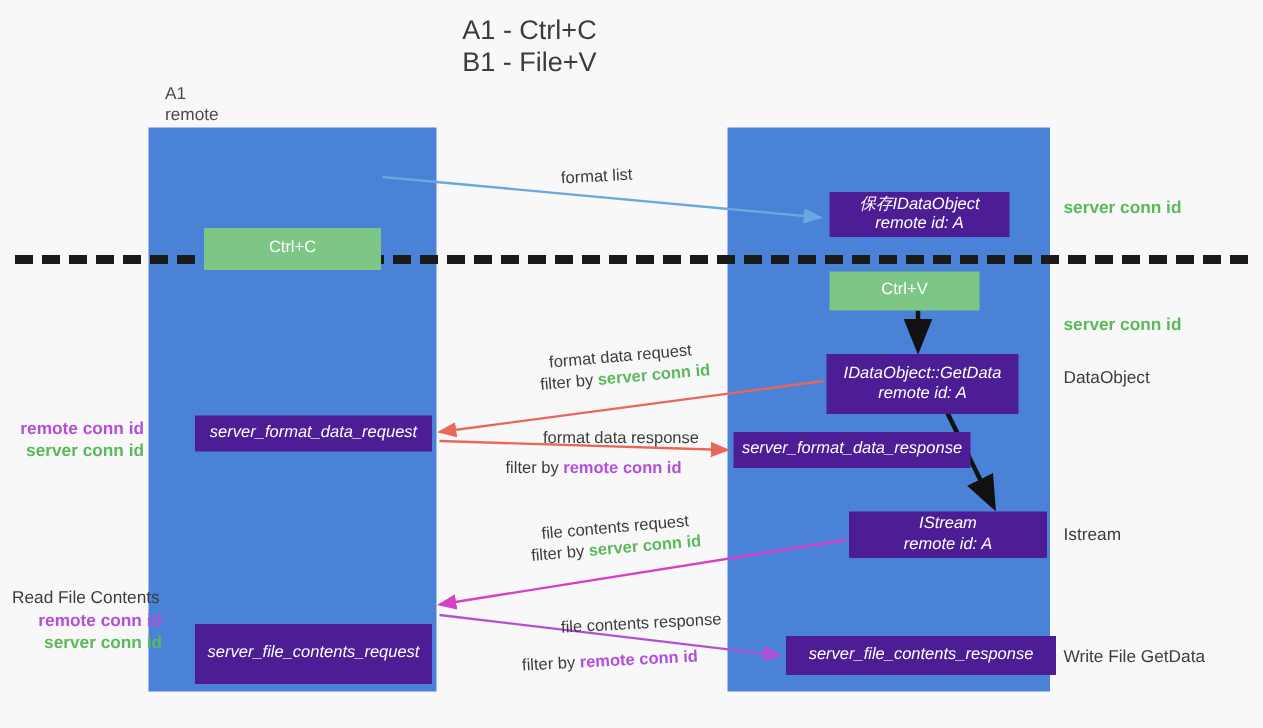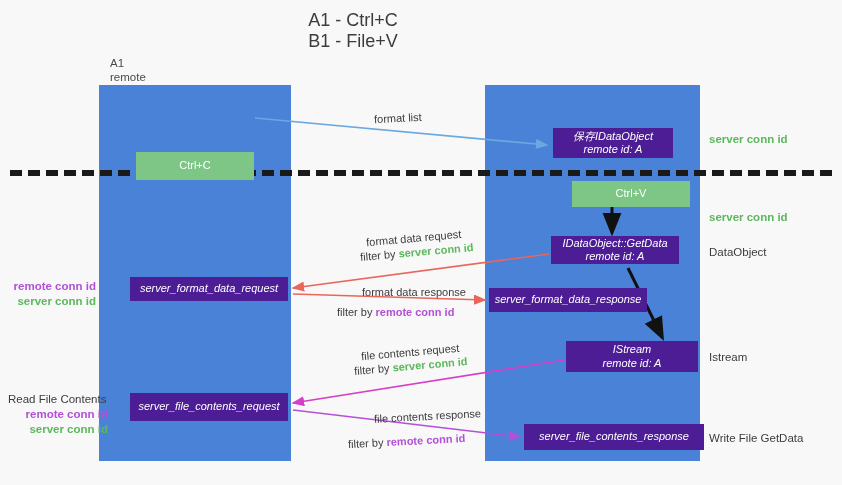--- a/index.html
+++ b/index.html
@@ -45,26 +45,26 @@
     align-items:center;justify-content:center;
     color:#ffffff;font-size:11px;line-height:13.5px;
     text-align:center;padding:3px 6px;
   }
   .node.green{background:#7dc686;}
   .node.orange{background:#4c1d95;font-style:italic;}
   .node .l2{font-size:11px;}
 
   #n-ctrlc{left:136px;top:104px;width:118px;height:28px;margin-top:48px;}
   #n-save{left:553px;top:128px;width:120px;height:30px;}
-  #n-ctrlv{left:572px;top:181px;width:118px;height:26px;}
-  #n-getdata{left:551px;top:236px;width:128px;height:28px;}
+  #n-ctrlv{left:553px;top:181px;width:100px;height:26px;}
+  #n-getdata{left:551px;top:236px;width:128px;height:40px;}
   #n-fmtreq{left:130px;top:277px;width:158px;height:24px;}
   #n-fmtresp{left:489px;top:288px;width:158px;height:24px;}
   #n-istream{left:566px;top:341px;width:132px;height:31px;}
-  #n-filereq{left:130px;top:393px;width:158px;height:28px;}
+  #n-filereq{left:130px;top:416px;width:158px;height:40px;}
   #n-fileresp{left:524px;top:424px;width:180px;height:26px;}
 
   
   .side{font-size:11.5px;line-height:15px;}
   .side.green-t{color:#5cb85c;font-weight:bold;}
   .side.plain{color:#3c3c3c;}
   #s-serverconn1{left:709px;top:132px;}
   #s-serverconn2{left:709px;top:210px;}
   #s-dataobject{left:709px;top:245px;}
   #s-istream{left:709px;top:350px;}

